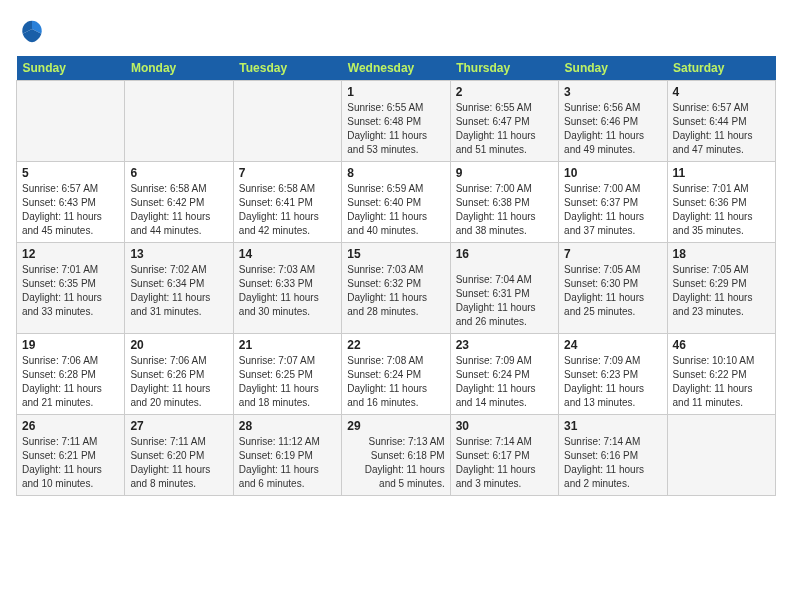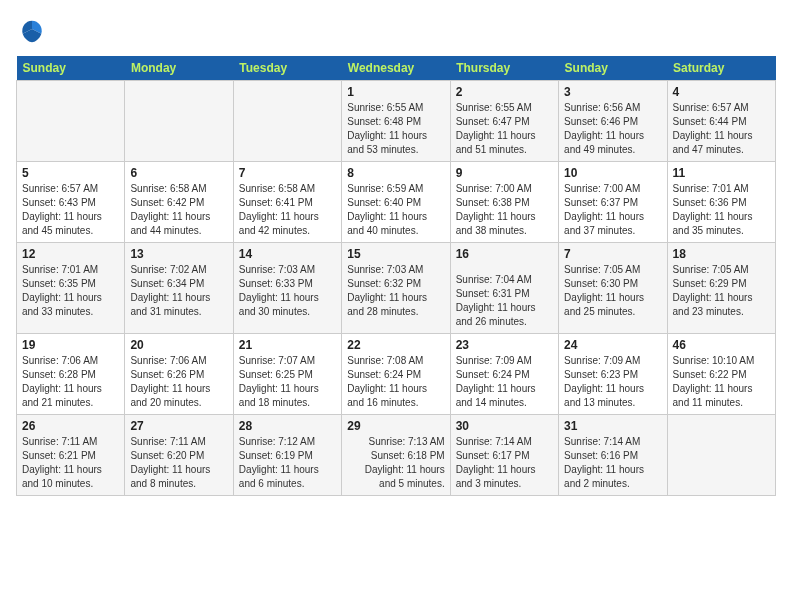--- a/index.html
+++ b/index.html
@@ -311,21 +311,21 @@
         </td>
         <td>
           <div class="day-number">27</div>
           <div class="day-info" style="white-space: pre-line;">Sunrise: 7:11 AM
 Sunset: 6:20 PM
 Daylight: 11 hours
 and 8 minutes.</div>
         </td>
         <td>
           <div class="day-number">28</div>
-          <div class="day-info" style="white-space: pre-line;">Sunrise: 7:12 AM
+          <div class="day-info" style="white-space: pre-line;">Sunrise: 11:12 AM
 Sunset: 6:19 PM
 Daylight: 11 hours
 and 6 minutes.</div>
         </td>
         <td>
           <div class="day-number">29</div>
           <div class="day-info" style="white-space: pre-line; text-align: right;">Sunrise: 7:13 AM
 Sunset: 6:18 PM
 Daylight: 11 hours
 and 5 minutes.</div>

